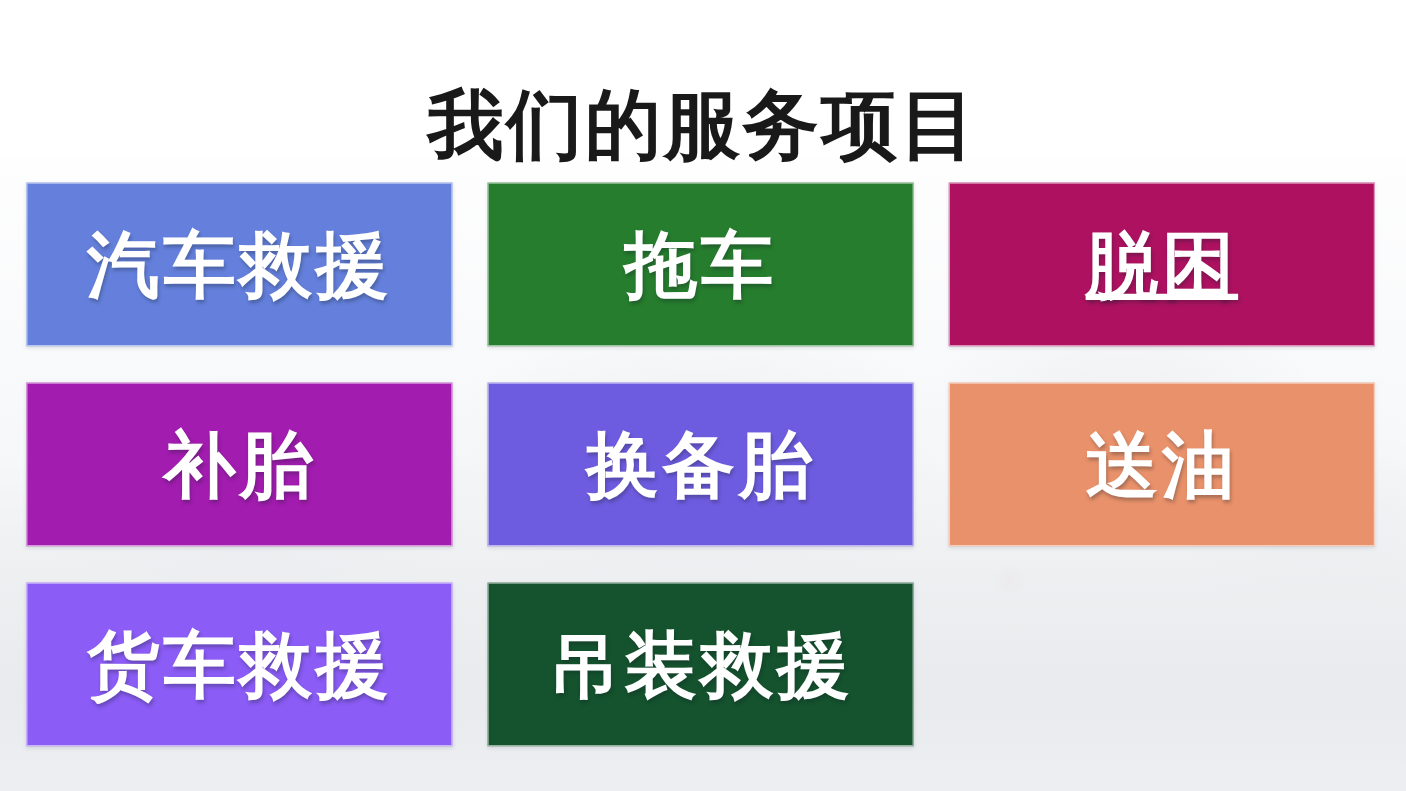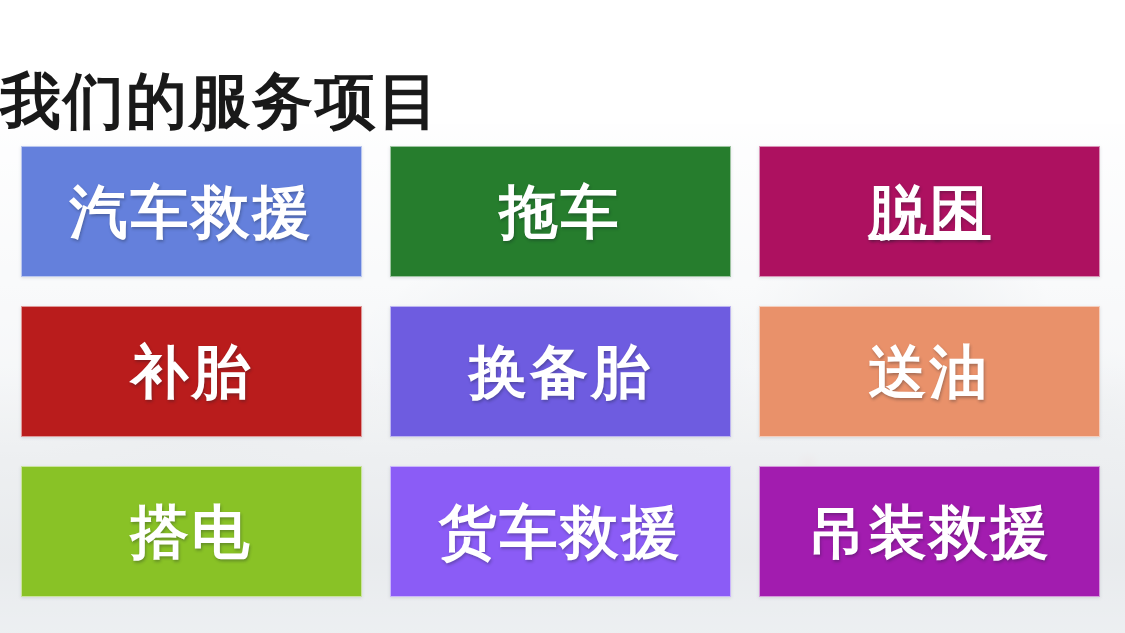--- a/index.html
+++ b/index.html
@@ -61,20 +61,21 @@
     background: #ffffff;
   }
 
   
   .headline {
     position: absolute;
     left: 0;
     top: 22px;
     width: 1125px;
     z-index: 3;
+    text-align: center;
     font-size: 61px;
     line-height: 76px;
     font-weight: 700;
     letter-spacing: 2px;
     color: #191919;
     white-space: nowrap;
   }
 
   
   .grid {
@@ -129,38 +130,35 @@
     </div>
 
     <div class="tile" style="background-color: rgb(38, 125, 45);">
       <span class="tile-label" style="color: rgb(255, 255, 255);">拖车</span>
     </div>
 
     <div class="tile" style="background-color: rgb(173, 17, 96);">
       <span class="tile-label" style="color: rgb(255, 255, 255); text-decoration: underline;">脱困</span>
     </div>
 
-    <div class="tile" style="background-color: #b91c1c;">
+    <div class="tile" style="background-color: #a21caf;">
       <span class="tile-label" style="color: rgb(255, 255, 255);">补胎</span>
     </div>
 
     <div class="tile" style="background-color: rgb(110, 92, 224);">
       <span class="tile-label" style="color: rgb(255, 255, 255);">换备胎</span>
     </div>
 
     <div class="tile" style="background-color: rgb(233, 145, 106);">
       <span class="tile-label" style="color: rgb(255, 255, 255);">送油</span>
     </div>
 
-    <div class="tile" style="background-color: rgb(137, 194, 38);">
-      <span class="tile-label" style="color: rgb(255, 255, 255);">搭电</span>
-    </div>
 
     <div class="tile" style="background-color: #8b5cf6;">
       <span class="tile-label" style="color: rgb(255, 255, 255);">货车救援</span>
     </div>
 
-    <div class="tile" style="background-color: #a21caf;">
+    <div class="tile" style="background-color: #14532d;">
       <span class="tile-label" style="color: rgb(255, 255, 255);">吊装救援</span>
     </div>
 
   </div>
 </div>
 
 </body></html>

